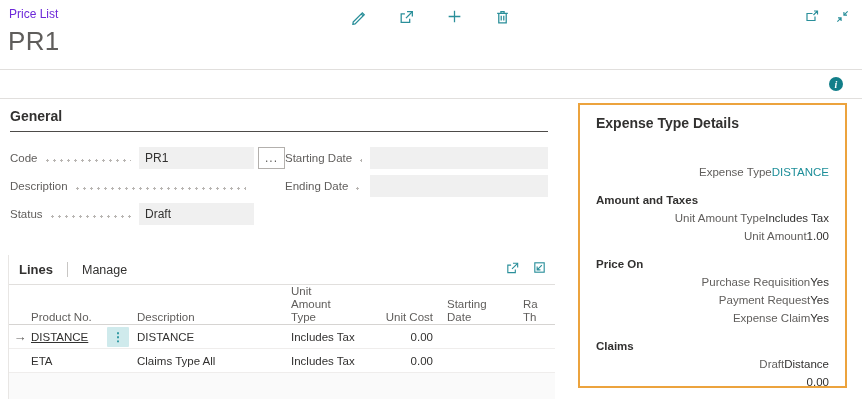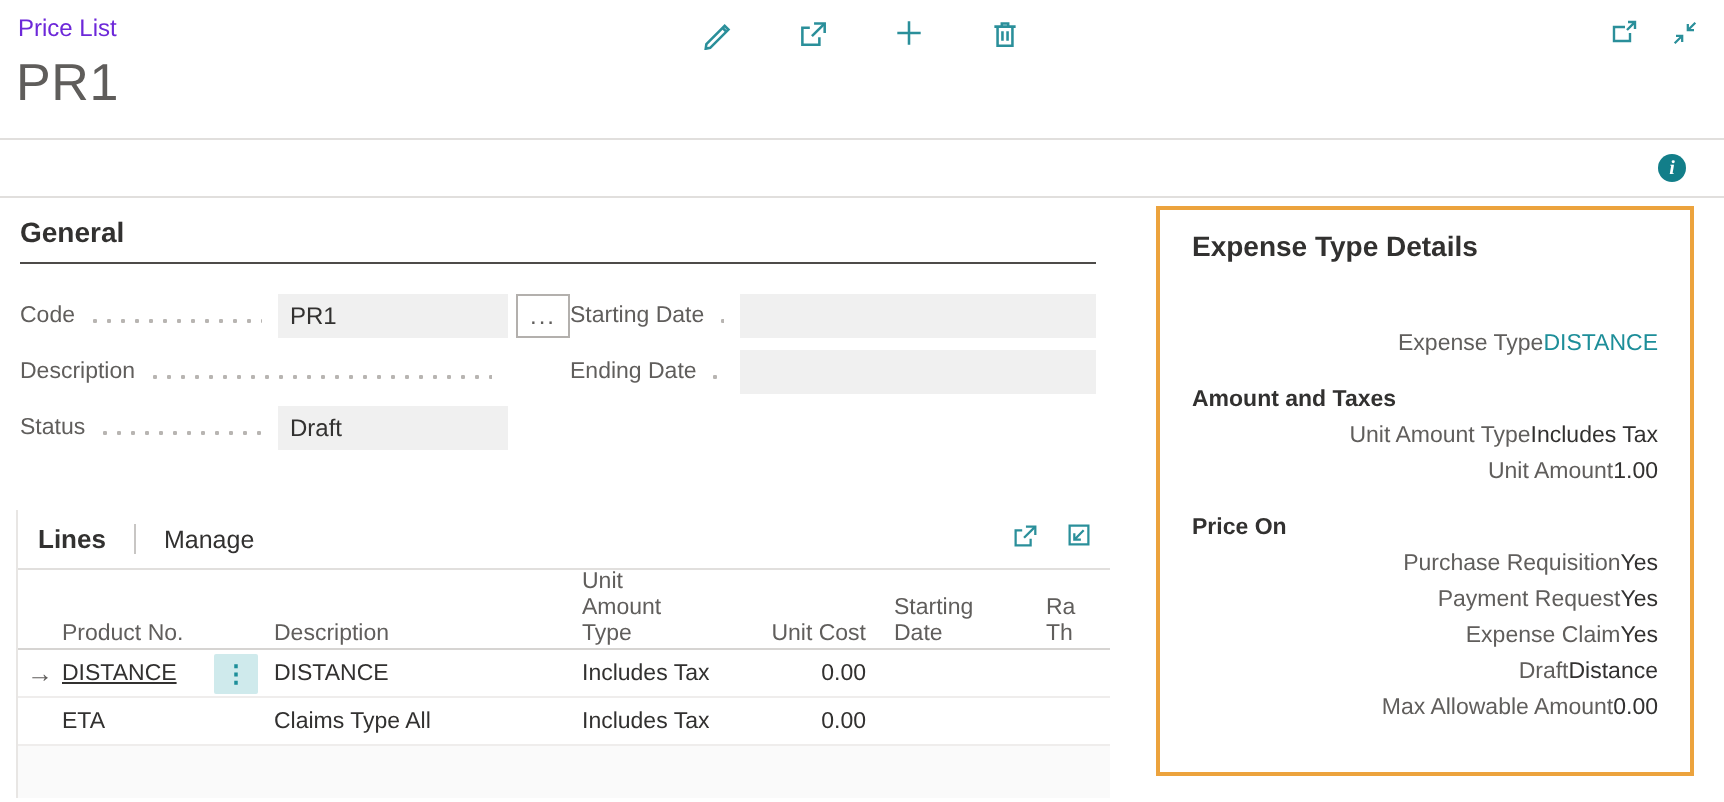--- a/index.html
+++ b/index.html
@@ -239,21 +239,21 @@
   </div>
   <div class="fb-row">
     <span class="fb-label">Payment Request</span>
     <span class="fb-value">Yes</span>
   </div>
   <div class="fb-row">
     <span class="fb-label">Expense Claim</span>
     <span class="fb-value">Yes</span>
   </div>
 
+  <div class="fb-subhead">Claims</div>
   <div class="fb-row">
     <span class="fb-label">Draft</span>
     <span class="fb-value">Distance</span>
   </div>
   <div class="fb-row">
-    <span class="fb-label">Max Allowable Amount</span>
     <span class="fb-value">0.00</span>
   </div>
 </div>
 
 </body></html>

